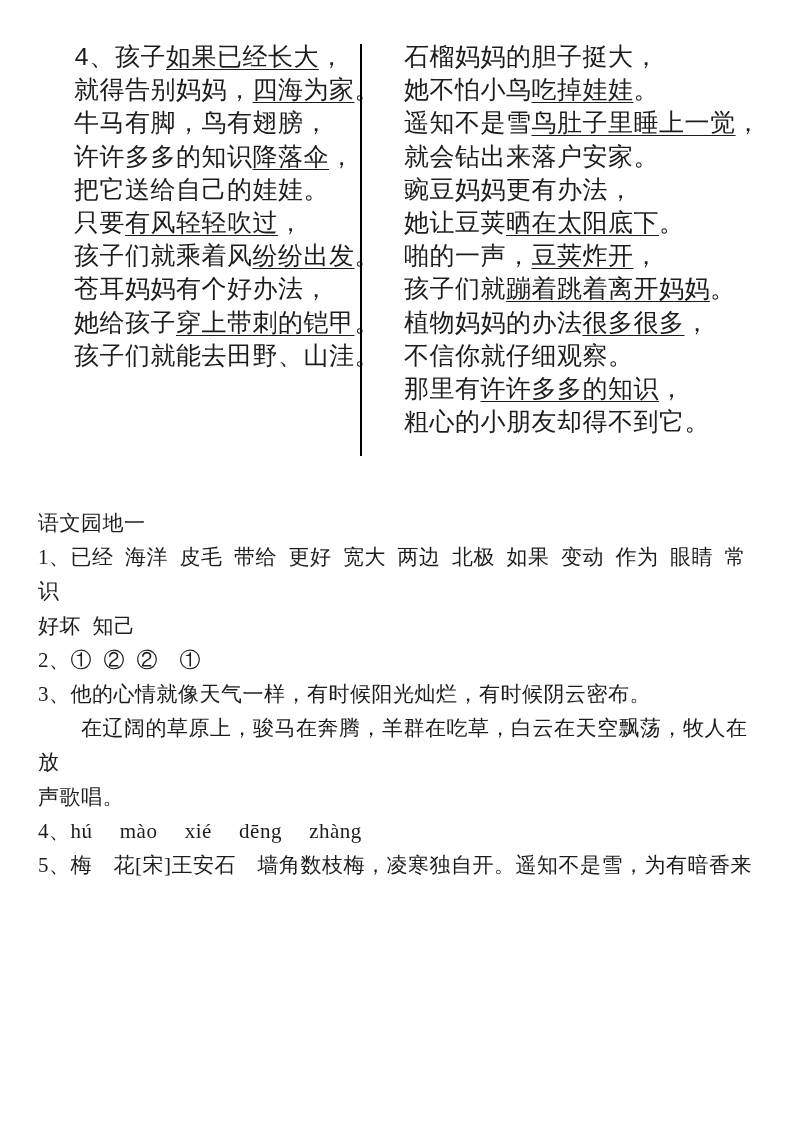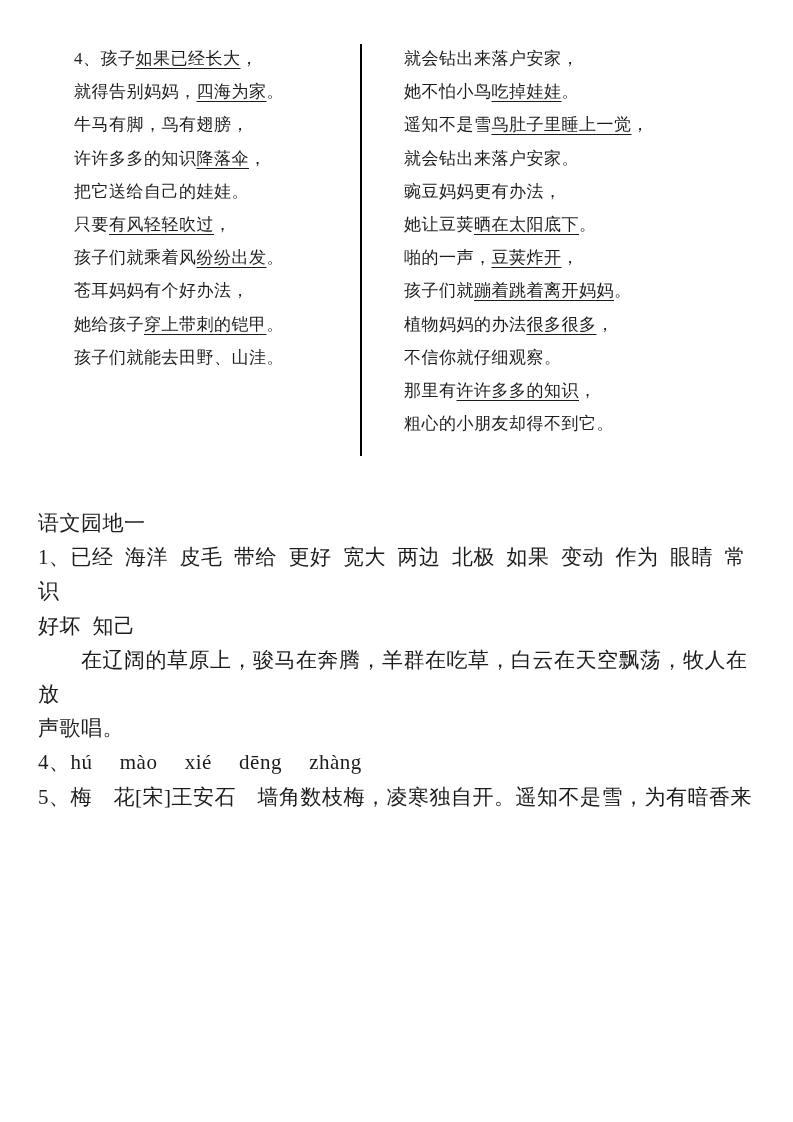--- a/index.html
+++ b/index.html
@@ -29,24 +29,25 @@
   .poem-col.right { left: 404px; width: 360px; }
   .divider {
     position: absolute;
     left: 360px;
     top: 2px;
     width: 2px;
     height: 412px;
     background: #000;
   }
   .pline {
-    font-size: 17px;
+    font-size: 25px;
     line-height: 33.2px;
     white-space: pre;
     letter-spacing: 0.5px;
+    font-family: Liberation Mono, monospace;
   }
   .pline .u {
     text-decoration: underline;
     text-underline-offset: 4px;
     text-decoration-thickness: 1px;
   }
   .answers {
     position: absolute;
     left: 38px;
     top: 506px;
@@ -70,36 +71,38 @@
       <div class="pline"><span>许许多多的知识</span><span class="u">降落伞</span><span>，</span></div>
       <div class="pline"><span>把它送给自己的娃娃。</span></div>
       <div class="pline"><span>只要</span><span class="u">有风轻轻吹过</span><span>，</span></div>
       <div class="pline"><span>孩子们就乘着风</span><span class="u">纷纷出发</span><span>。</span></div>
       <div class="pline"><span>苍耳妈妈有个好办法，</span></div>
       <div class="pline"><span>她给孩子</span><span class="u">穿上带刺的铠甲</span><span>。</span></div>
       <div class="pline"><span>孩子们就能去田野、山洼。</span></div>
     </div>
   <div class="divider"></div>
   <div class="poem-col right">
-      <div class="pline"><span>就会钻出来落户安家，</span></div>
+      <div class="pline"><span>石榴妈妈的胆子挺大，</span></div>
       <div class="pline"><span>她不怕小鸟</span><span class="u">吃掉娃娃</span><span>。</span></div>
       <div class="pline"><span>遥知不是雪</span><span class="u">鸟肚子里睡上一觉</span><span>，</span></div>
       <div class="pline"><span>就会钻出来落户安家。</span></div>
       <div class="pline"><span>豌豆妈妈更有办法，</span></div>
       <div class="pline"><span>她让豆荚</span><span class="u">晒在太阳底下</span><span>。</span></div>
       <div class="pline"><span>啪的一声，</span><span class="u">豆荚炸开</span><span>，</span></div>
       <div class="pline"><span>孩子们就</span><span class="u">蹦着跳着离开妈妈</span><span>。</span></div>
       <div class="pline"><span>植物妈妈的办法</span><span class="u">很多很多</span><span>，</span></div>
       <div class="pline"><span>不信你就仔细观察。</span></div>
       <div class="pline"><span>那里有</span><span class="u">许许多多的知识</span><span>，</span></div>
       <div class="pline"><span>粗心的小朋友却得不到它。</span></div>
     </div>
 </div>
 
 <div class="answers">
     <div class="aline">语文园地一</div>
     <div class="aline">1、已经  海洋  皮毛  带给  更好  宽大  两边  北极  如果  变动  作为  眼睛  常识</div>
     <div class="aline">好坏  知己</div>
+    <div class="aline">2、①  ②  ②　①</div>
+    <div class="aline">3、他的心情就像天气一样，有时候阳光灿烂，有时候阴云密布。</div>
     <div class="aline">　　在辽阔的草原上，骏马在奔腾，羊群在吃草，白云在天空飘荡，牧人在放</div>
     <div class="aline">声歌唱。</div>
     <div class="aline">4、hú　 mào　 xié　 dēng　 zhàng</div>
     <div class="aline">5、梅　花[宋]王安石　墙角数枝梅，凌寒独自开。遥知不是雪，为有暗香来</div>
   </div>
 
 </body></html>

